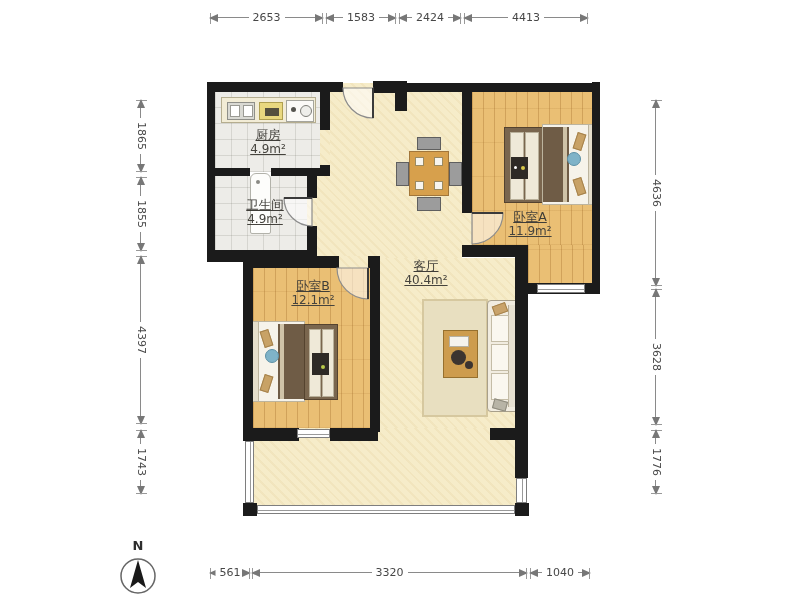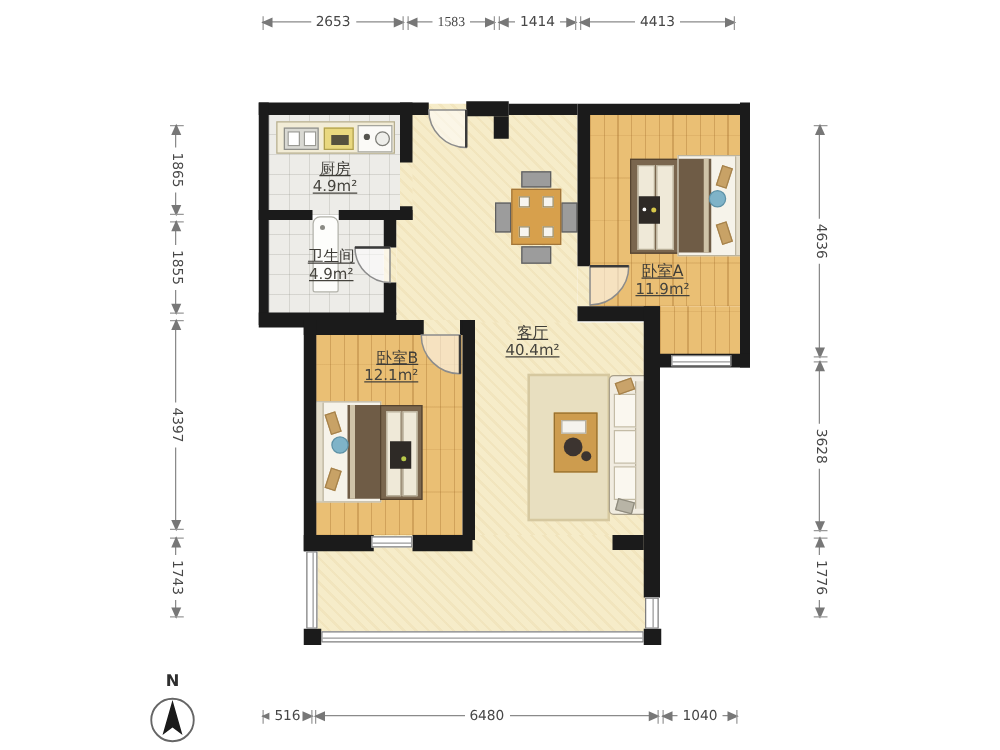--- a/index.html
+++ b/index.html
@@ -187,47 +187,47 @@
     <span class="area">4.9m²</span>
   </div>
   <div class="room-label" style="left:265px;top:197px;">
     <span>卫生间</span>
     <span class="area">4.9m²</span>
   </div>
   <div class="room-label" style="left:530px;top:209px;">
     <span>卧室A</span>
     <span class="area">11.9m²</span>
   </div>
-  <div class="room-label" style="left:313px;top:278px;text-align:right;">
+  <div class="room-label" style="left:313px;top:278px;">
     <span>卧室B</span>
     <span class="area">12.1m²</span>
   </div>
   <div class="room-label" style="left:426px;top:258px;">
     <span>客厅</span>
     <span class="area">40.4m²</span>
   </div>
 
   <div class="dim dim-h" style="left:210px;top:17px;width:113px;">
     <i class="tick tl"></i>
       <i class="arr al"></i>
       <span class="dlabel">2653</span>
       <i class="arr ar"></i>
       <i class="tick tr"></i>
   </div>
-  <div class="dim dim-h" style="left:326px;top:17px;width:70px;font-family:Liberation Serif, serif;">
+  <div class="dim dim-h" style="left:326px;top:17px;width:70px;">
     <i class="tick tl"></i>
       <i class="arr al"></i>
       <span class="dlabel">1583</span>
       <i class="arr ar"></i>
       <i class="tick tr"></i>
   </div>
   <div class="dim dim-h" style="left:399px;top:17px;width:62px;">
     <i class="tick tl"></i>
       <i class="arr al"></i>
-      <span class="dlabel">1414</span>
+      <span class="dlabel">2424</span>
       <i class="arr ar"></i>
       <i class="tick tr"></i>
   </div>
   <div class="dim dim-h" style="left:464px;top:17px;width:124px;">
     <i class="tick tl"></i>
       <i class="arr al"></i>
       <span class="dlabel">4413</span>
       <i class="arr ar"></i>
       <i class="tick tr"></i>
   </div>
@@ -279,28 +279,28 @@
     <i class="tick tt"></i>
       <i class="arr at"></i>
       <span class="dlabel">1776</span>
       <i class="arr ab"></i>
       <i class="tick tb"></i>
   </div>
 
   <div class="dim dim-h" style="left:210px;top:572px;width:40px;">
     <i class="tick tl"></i>
       <i class="arr al"></i>
-      <span class="dlabel">516</span>
+      <span class="dlabel">561</span>
       <i class="arr ar"></i>
       <i class="tick tr"></i>
   </div>
   <div class="dim dim-h" style="left:252px;top:572px;width:275px;">
     <i class="tick tl"></i>
       <i class="arr al"></i>
-      <span class="dlabel">6480</span>
+      <span class="dlabel">3320</span>
       <i class="arr ar"></i>
       <i class="tick tr"></i>
   </div>
   <div class="dim dim-h" style="left:530px;top:572px;width:60px;">
     <i class="tick tl"></i>
       <i class="arr al"></i>
       <span class="dlabel">1040</span>
       <i class="arr ar"></i>
       <i class="tick tr"></i>
   </div>

